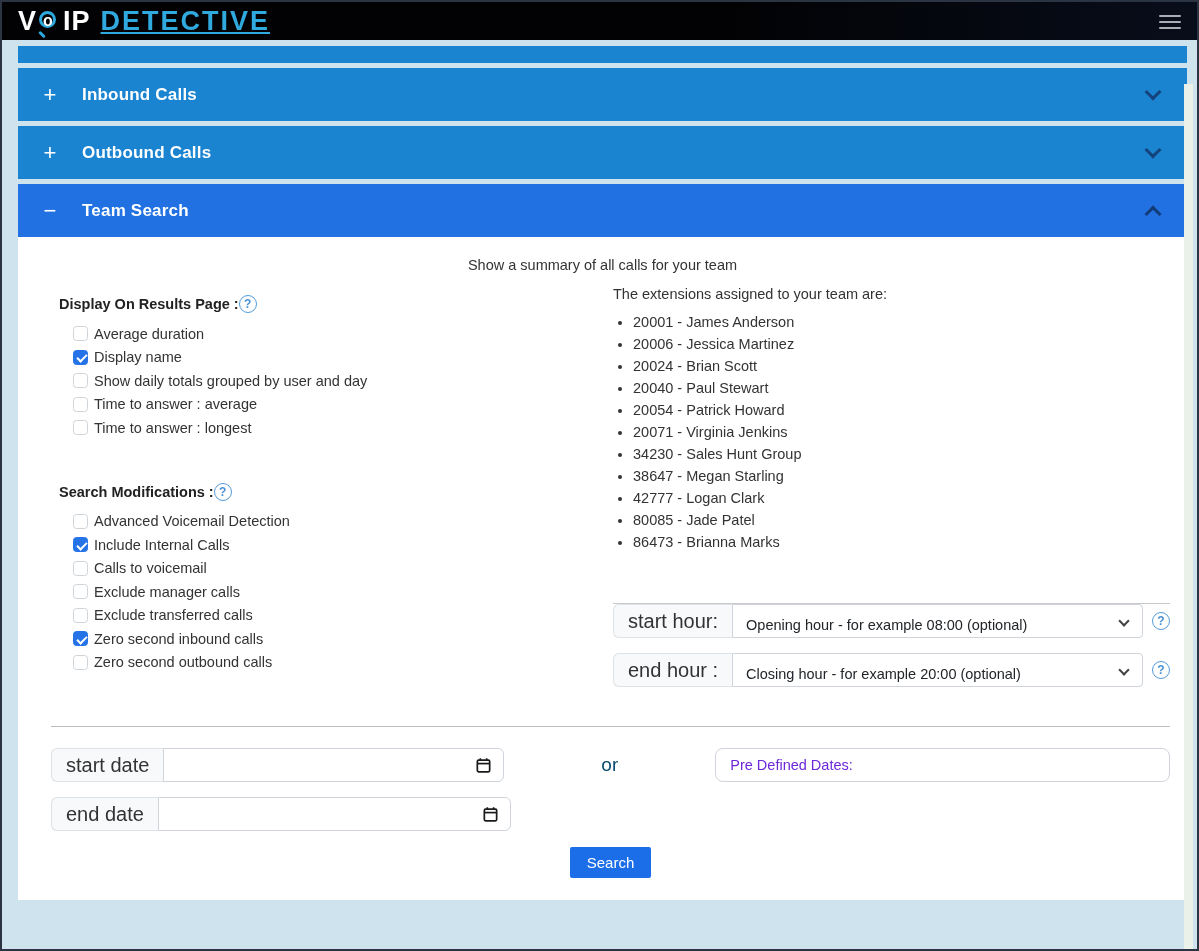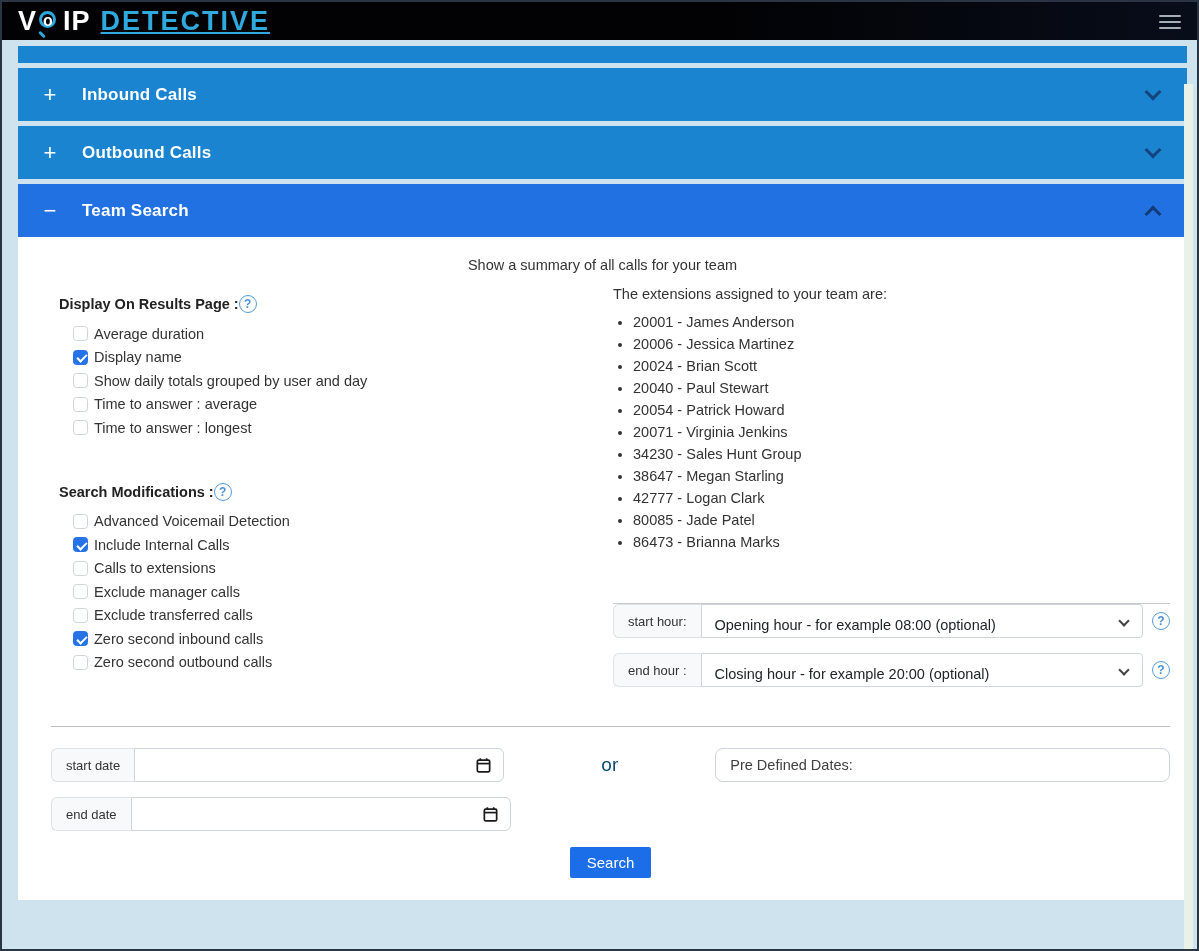--- a/index.html
+++ b/index.html
@@ -95,21 +95,21 @@
   .ext-list { margin:9px 0 0 20px; list-style:disc; }
   .ext-item { font-size:14.5px; color:#333; line-height:22px; }
 
   .divider-right { border:none; border-top:1px solid #c9c9c9; margin-top:50px; }
   .filters-title { text-align:center; font-size:14.5px; color:#333; margin:17px 0 16px 0; }
 
   .hour-row { display:flex; align-items:center; margin-bottom:15px; }
   .chip {
     height:34px; background:#f8f9fa; border:1px solid #dee2e6; border-right:none;
     border-radius:6px 0 0 6px; display:flex; align-items:center; justify-content:center;
-    font-size:13px; color:#333; padding:0 14px; flex:0 0 auto;
+    font-size:20px; color:#333; padding:0 14px; flex:0 0 auto;
   }
   .sel {
     height:34px; flex:1; border:1px solid #ced4da; background:#fff; position:relative;
     display:flex; align-items:center; padding:8px 30px 0 13px; font-size:14.5px; color:#212529;
     cursor:pointer; border-radius:0 4px 4px 0;
   }
   .sel .sel-chevron {
     position:absolute; right:14px; top:12px; width:8px; height:8px;
     border-right:2px solid #444; border-bottom:2px solid #444; transform:rotate(45deg);
   }
@@ -125,21 +125,21 @@
     display:flex; align-items:center; padding:0 6px 0 10px;
   }
   .date-input { flex:1; border:none; outline:none; font-size:14px; height:100%; background:transparent; }
   .cal-btn {
     width:28px; height:28px; border:none; background:transparent; cursor:pointer;
     display:flex; align-items:center; justify-content:center; border-radius:4px;
   }
   .or-cell { width:214px; text-align:center; font-size:19px; color:#0c4a6e; padding-top:6px; }
   .predef {
     width:461px; height:34px; border:1px solid #ced4da; border-radius:8px; background:#fff;
-    display:flex; align-items:center; padding:0 14px; font-size:14.5px; color:#404040; cursor:pointer;
+    display:flex; align-items:center; padding:0 14px; font-size:14.5px; color:#6d28d9; cursor:pointer;
   }
   .search-wrap { text-align:center; margin-top:16px; }
   .search-btn {
     background:#1b6ee8; color:#fff; border:none; border-radius:2px;
     font-size:15px; font-family:"Liberation Sans",sans-serif;
     padding:7px 17px; cursor:pointer;
   }
 </style>
 </head>
 <body>
@@ -237,21 +237,21 @@
               <span class="cb-label">Advanced Voicemail Detection</span>
             </label>
 
             <label class="cb-row">
               <span class="cb on"></span>
               <span class="cb-label">Include Internal Calls</span>
             </label>
 
             <label class="cb-row">
               <span class="cb"></span>
-              <span class="cb-label">Calls to extensions</span>
+              <span class="cb-label">Calls to voicemail</span>
             </label>
 
             <label class="cb-row">
               <span class="cb"></span>
               <span class="cb-label">Exclude manager calls</span>
             </label>
 
             <label class="cb-row">
               <span class="cb"></span>
               <span class="cb-label">Exclude transferred calls</span>

